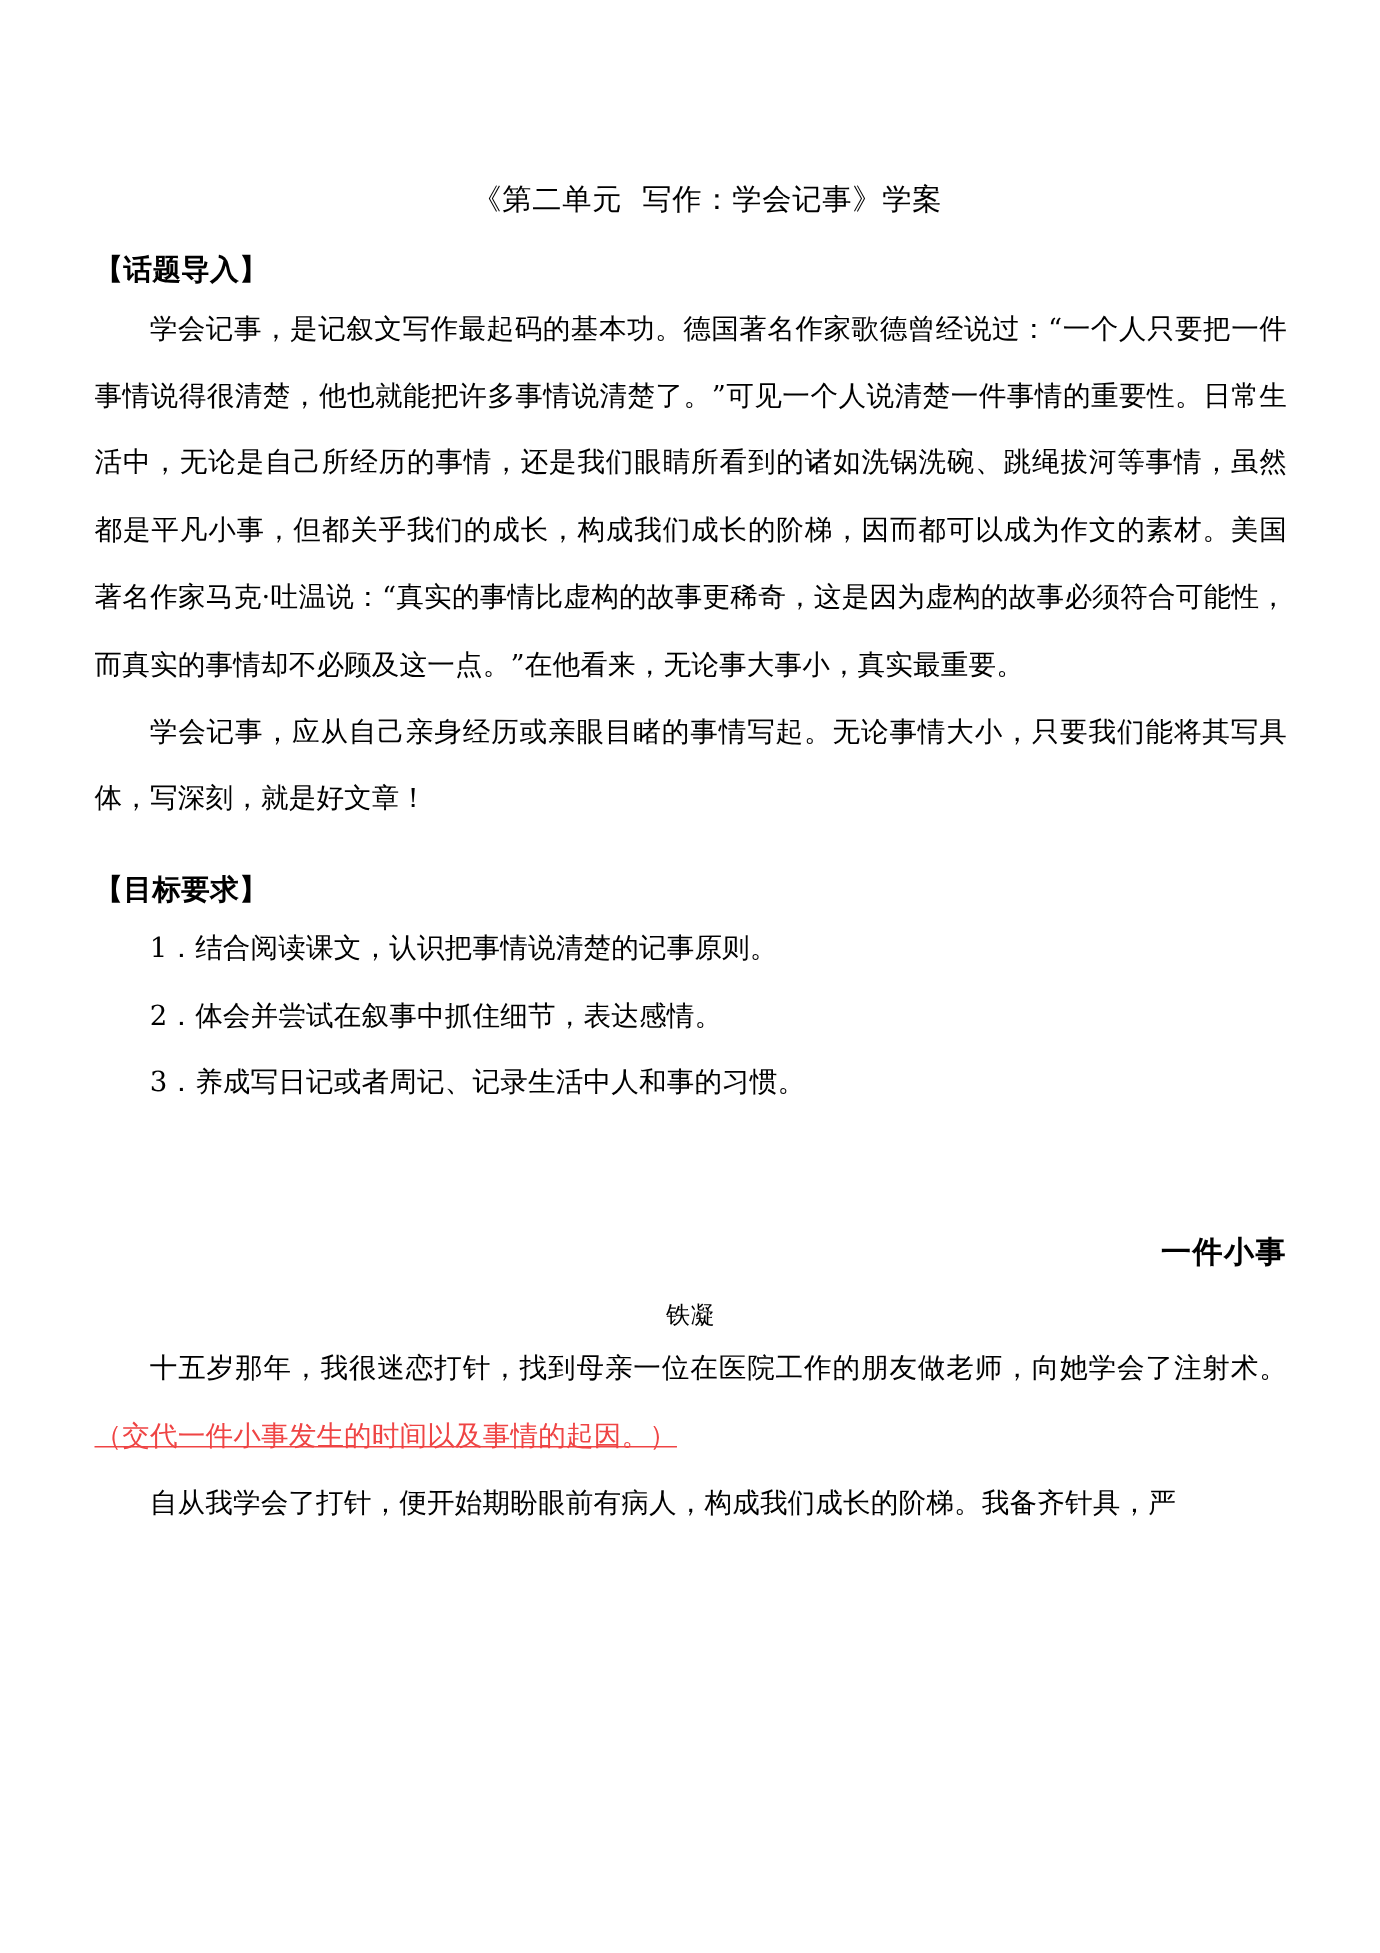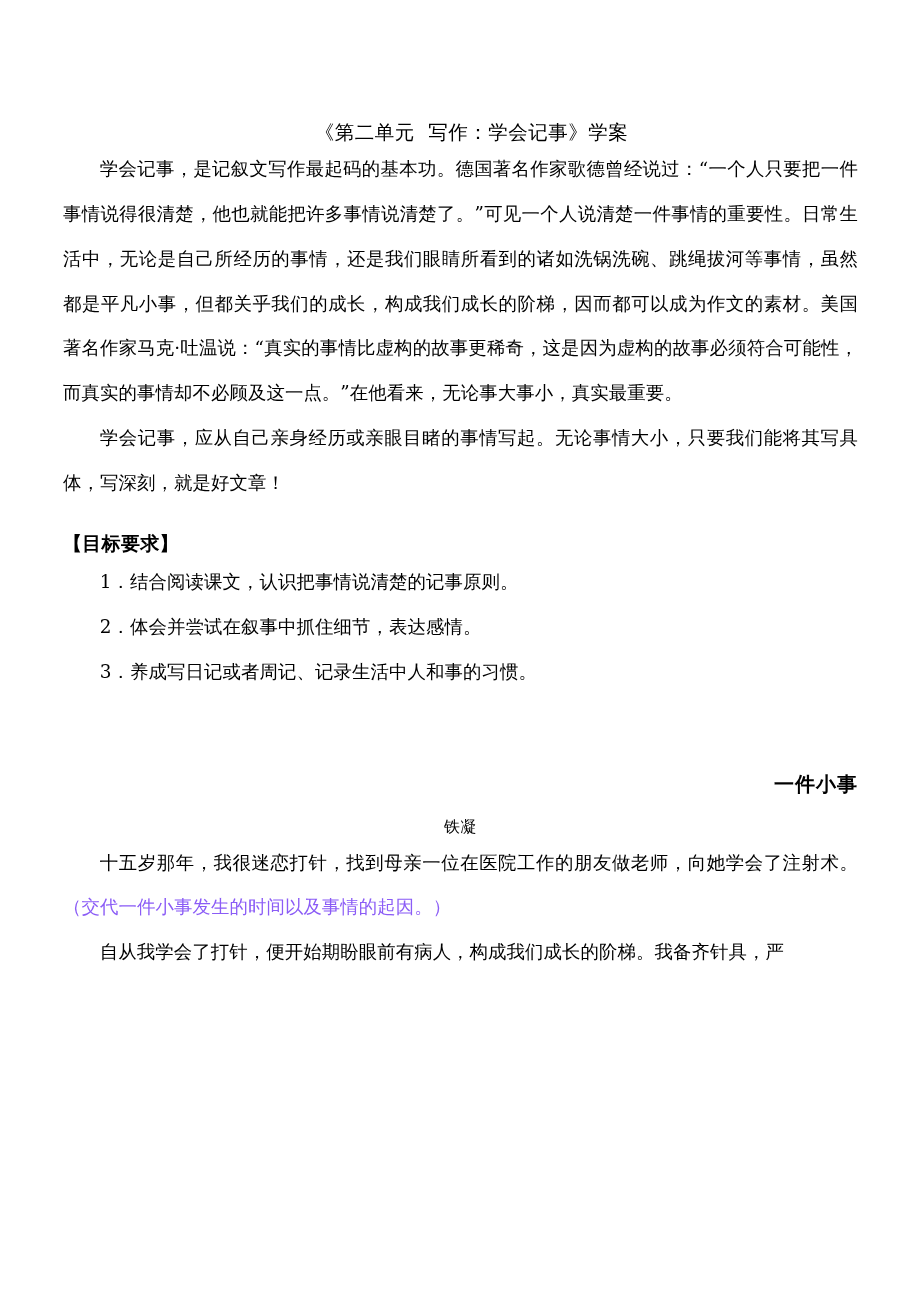--- a/index.html
+++ b/index.html
@@ -92,31 +92,33 @@
     font-size: 16px;
     font-weight: 400;
     line-height: 1.5;
     margin: 0;
     padding-top: 16px;
     padding-bottom: 2px;
     letter-spacing: 0.5px;
   }
 
   .annotation {
-    color: #8b5cf6;
+    color: #ef4444;
+    text-decoration: underline;
   }
 </style>
 </head>
 <body>
 
 <div class="page">
   <div class="content">
 
     <h1 class="doc-title">《第二单元  写作：学会记事》学案</h1>
 
+    <h2 class="section-heading tight-top">【话题导入】</h2>
 
     <p class="para">学会记事，是记叙文写作最起码的基本功。德国著名作家歌德曾经说过：“一个人只要把一件事情说得很清楚，他也就能把许多事情说清楚了。”可见一个人说清楚一件事情的重要性。日常生活中，无论是自己所经历的事情，还是我们眼睛所看到的诸如洗锅洗碗、跳绳拔河等事情，虽然都是平凡小事，但都关乎我们的成长，构成我们成长的阶梯，因而都可以成为作文的素材。美国著名作家马克·吐温说：“真实的事情比虚构的故事更稀奇，这是因为虚构的故事必须符合可能性，而真实的事情却不必顾及这一点。”在他看来，无论事大事小，真实最重要。</p>
 
     <p class="para">学会记事，应从自己亲身经历或亲眼目睹的事情写起。无论事情大小，只要我们能将其写具体，写深刻，就是好文章！</p>
 
     <h2 class="section-heading">【目标要求】</h2>
 
     <p class="goal-item">1．结合阅读课文，认识把事情说清楚的记事原则。</p>
 
     <p class="goal-item">2．体会并尝试在叙事中抓住细节，表达感情。</p>

